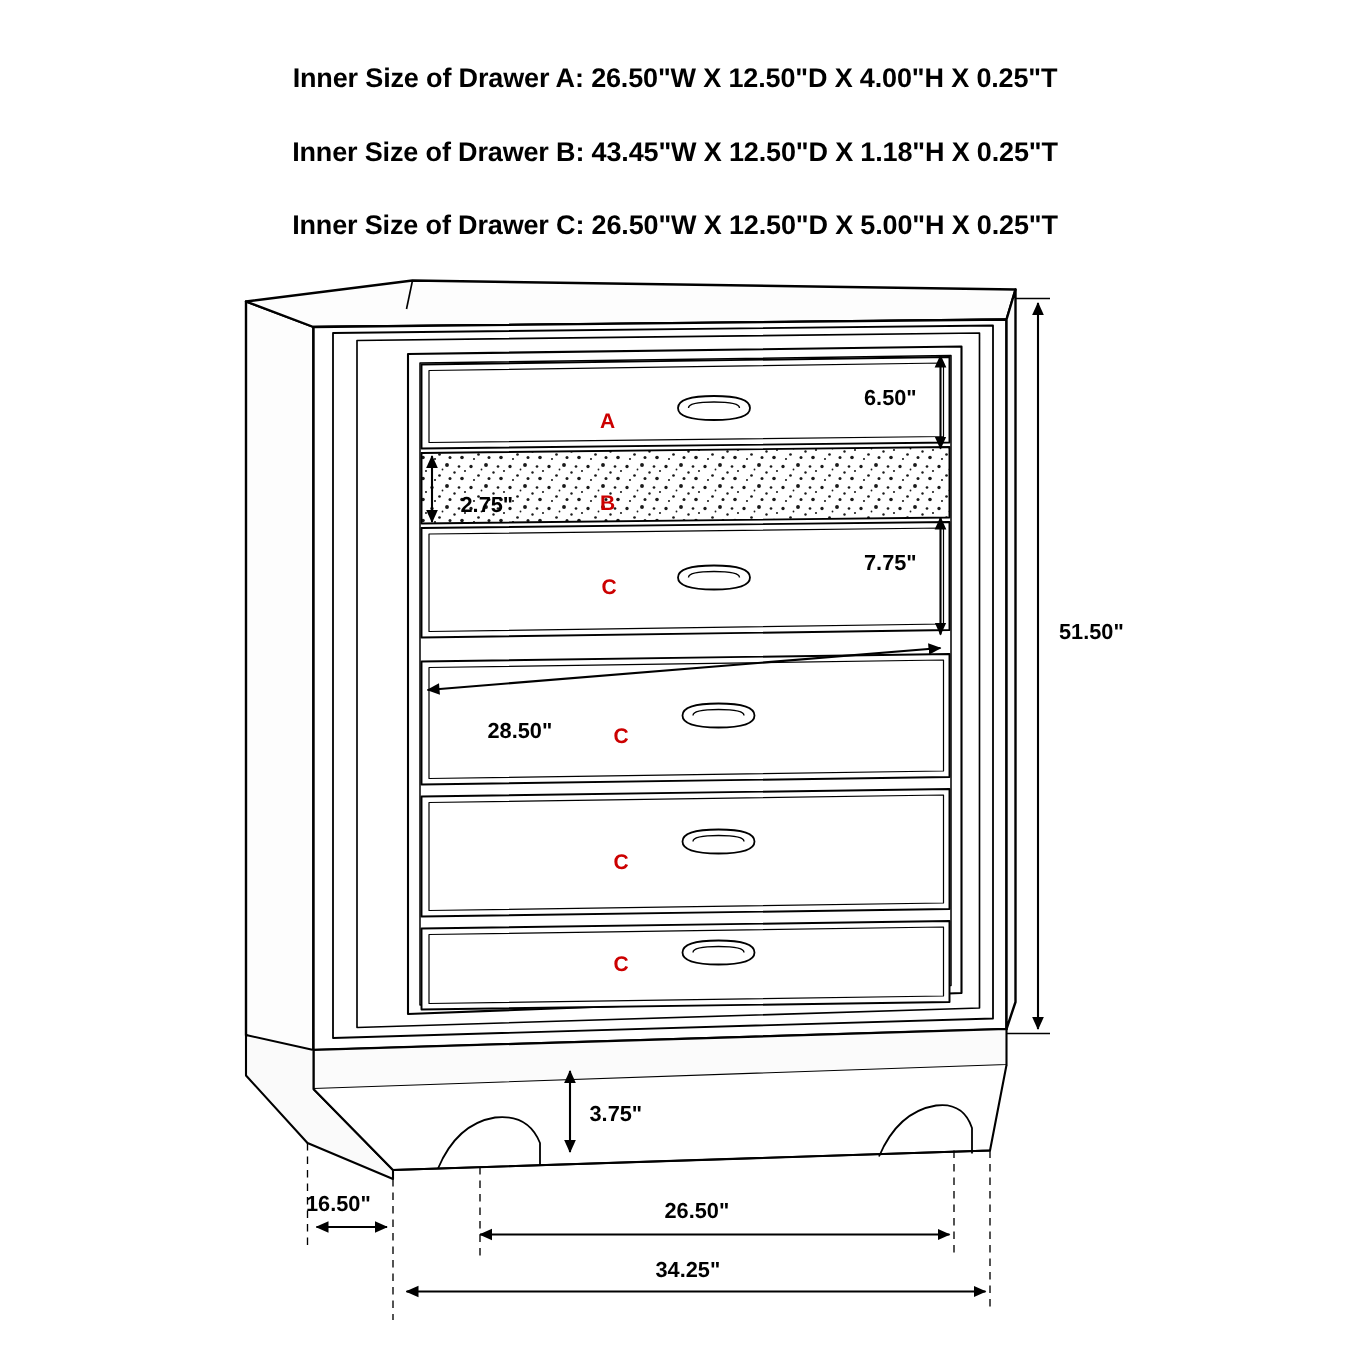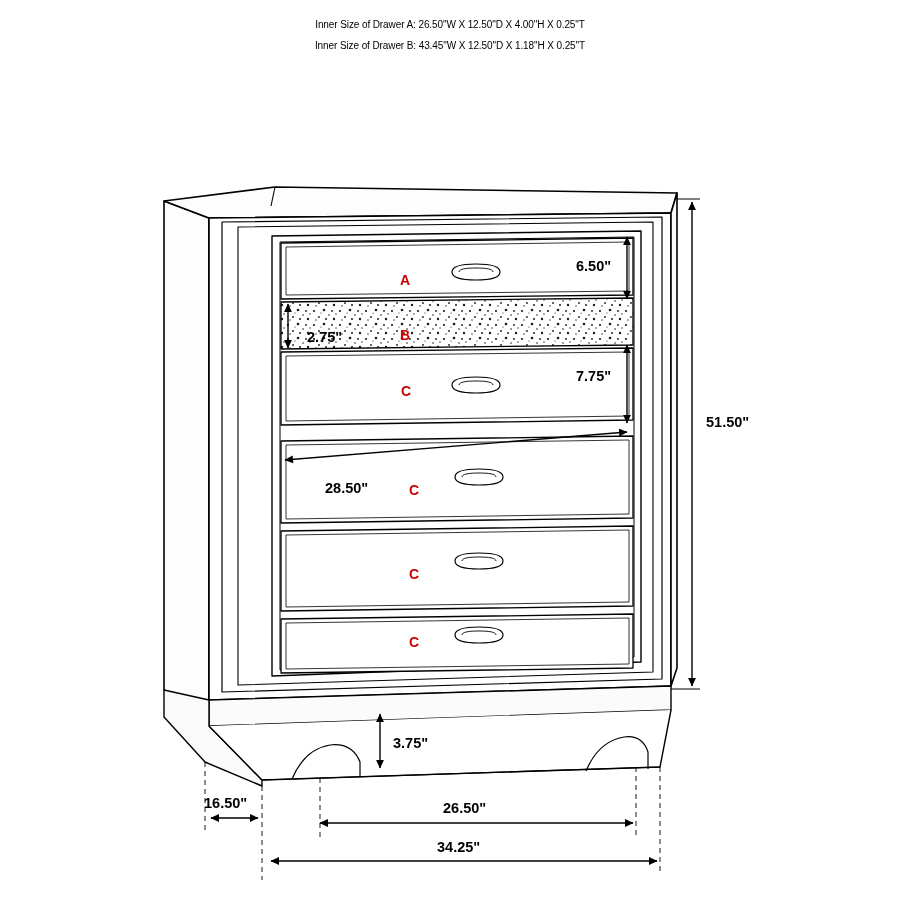--- a/index.html
+++ b/index.html
@@ -21,25 +21,26 @@
     height: 900px;
   }
   .spec-block {
     position: absolute;
     left: 0;
     top: 14px;
     width: 900px;
     text-align: center;
   }
   .spec-line {
-    font-size: 10px;
-    font-weight: normal;
+    font-size: 18px;
+    font-weight: bold;
     line-height: 21px;
     letter-spacing: -0.1px;
     white-space: nowrap;
+    margin-top: 28px;
   }
   svg.diagram {
     position: absolute;
     left: 0;
     top: 0;
   }
   .dim-label {
     position: absolute;
     font-size: 14.5px;
     font-weight: bold;
@@ -55,20 +56,21 @@
   }
 </style>
 </head>
 <body>
 
 <div id="stage">
 
   <div class="spec-block">
     <div class="spec-line">Inner Size of Drawer A: 26.50"W X 12.50"D X 4.00"H X 0.25"T</div>
     <div class="spec-line">Inner Size of Drawer B: 43.45"W X 12.50"D X 1.18"H X 0.25"T</div>
+    <div class="spec-line">Inner Size of Drawer C: 26.50"W X 12.50"D X 5.00"H X 0.25"T</div>
   </div>
 
   <svg class="diagram" width="900" height="900" viewBox="0 0 900 900">
     <defs>
       <marker id="arrHead" markerWidth="9" markerHeight="9" refX="8" refY="4.5" orient="auto" markerUnits="userSpaceOnUse">
         <path d="M0,0.6 L8.6,4.5 L0,8.4 z" fill="#000"></path>
       </marker>
       <marker id="arrTail" markerWidth="9" markerHeight="9" refX="0.6" refY="4.5" orient="auto" markerUnits="userSpaceOnUse">
         <path d="M8.6,0.6 L0,4.5 L8.6,8.4 z" fill="#000"></path>
       </marker>

